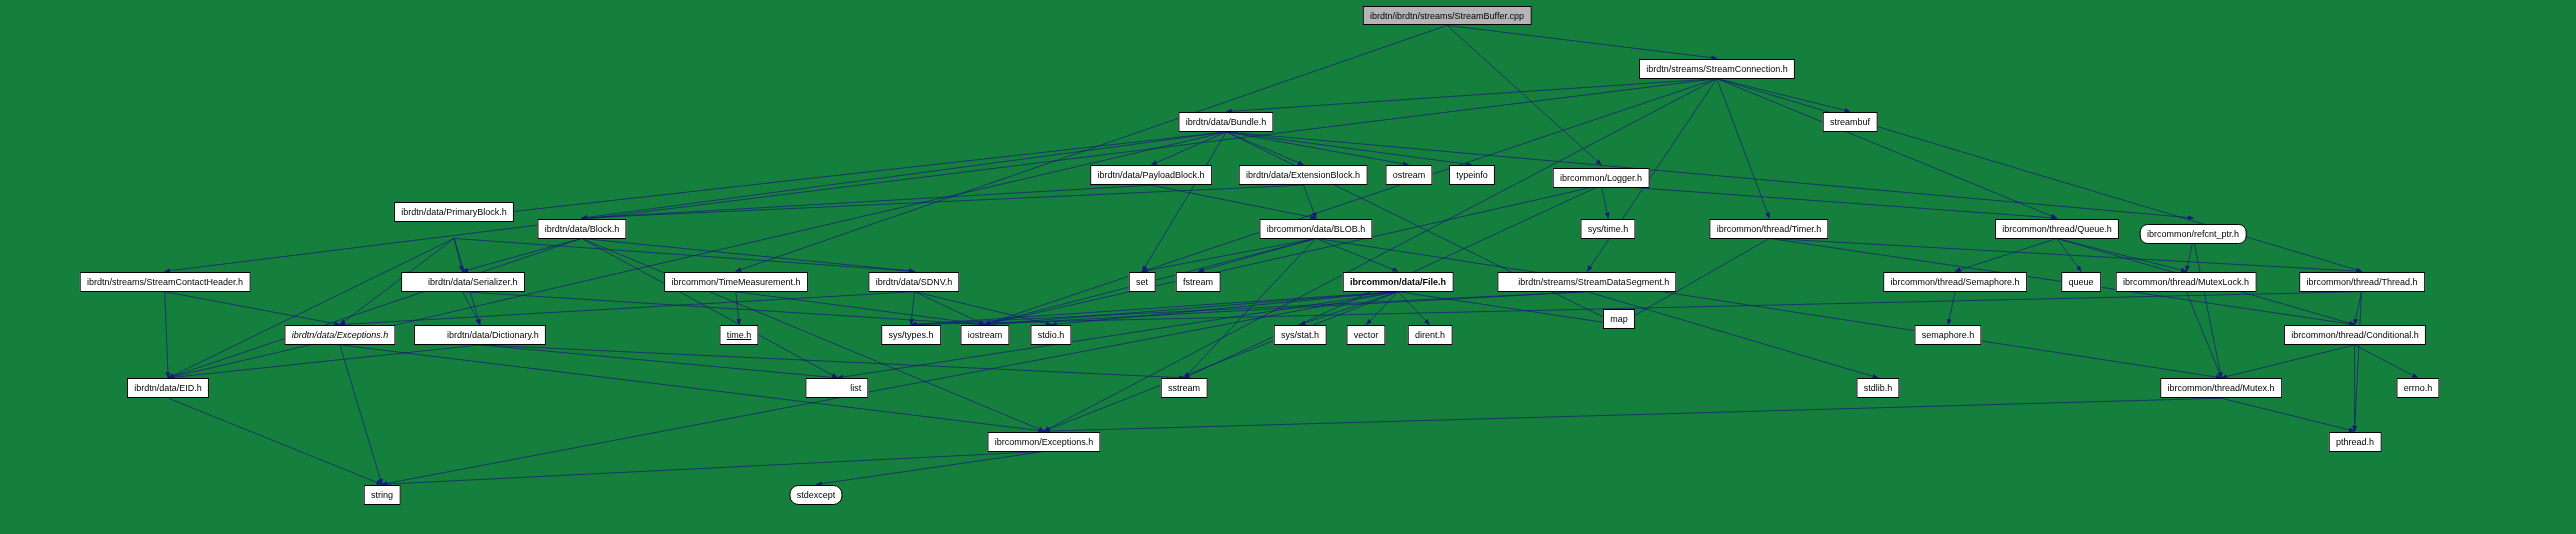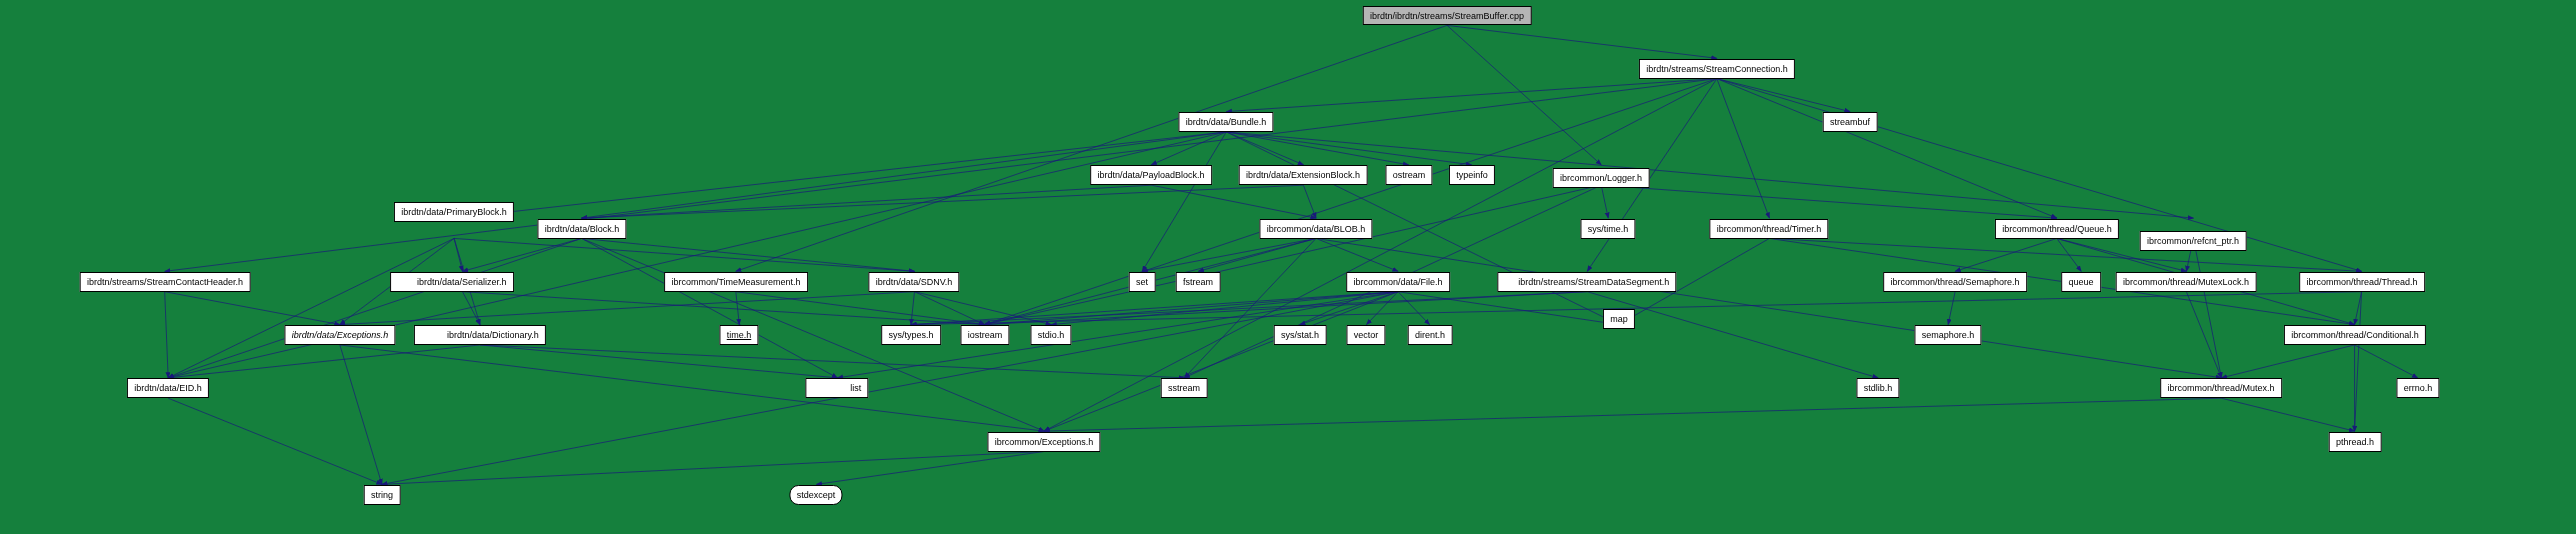--- a/index.html
+++ b/index.html
@@ -155,28 +155,28 @@
     <div class="node" style="left: 1303px; top: 165px;">ibrdtn/data/ExtensionBlock.h</div>
     <div class="node" style="left: 1409px; top: 165px;">ostream</div>
     <div class="node" style="left: 1472px; top: 165px;">typeinfo</div>
     <div class="node" style="left: 1601px; top: 168px;">ibrcommon/Logger.h</div>
     <div class="node" style="left: 454px; top: 202px;">ibrdtn/data/PrimaryBlock.h</div>
     <div class="node" style="left: 582px; top: 219px;">ibrdtn/data/Block.h</div>
     <div class="node" style="left: 1316px; top: 219px;">ibrcommon/data/BLOB.h</div>
     <div class="node" style="left: 1608px; top: 219px;">sys/time.h</div>
     <div class="node" style="left: 1769px; top: 219px;">ibrcommon/thread/Timer.h</div>
     <div class="node" style="left: 2057px; top: 219px;">ibrcommon/thread/Queue.h</div>
-    <div class="node" style="left: 2193px; top: 231px;">ibrcommon/refcnt_ptr.h</div>
+    <div class="node" style="left: 2193px; top: 224px; border-radius: 8px;">ibrcommon/refcnt_ptr.h</div>
     <div class="node" style="left: 165px; top: 272px;">ibrdtn/streams/StreamContactHeader.h</div>
-    <div class="node" style="left: 452px; top: 272px; padding-left: 26px;">ibrdtn/data/Serializer.h</div>
+    <div class="node" style="left: 463px; top: 272px; padding-left: 26px;">ibrdtn/data/Serializer.h</div>
     <div class="node" style="left: 736px; top: 272px;">ibrcommon/TimeMeasurement.h</div>
     <div class="node" style="left: 914px; top: 272px;">ibrdtn/data/SDNV.h</div>
     <div class="node" style="left: 1142px; top: 272px;">set</div>
     <div class="node" style="left: 1198px; top: 272px;">fstream</div>
-    <div class="node" style="left: 1398px; top: 272px;">ibrcommon/data/File.h</div>
+    <div class="node" style="left: 1398px; top: 272px; font-weight: bold;">ibrcommon/data/File.h</div>
     <div class="node" style="left: 1587px; top: 272px; padding-left: 20px;">ibrdtn/streams/StreamDataSegment.h</div>
     <div class="node" style="left: 1955px; top: 272px;">ibrcommon/thread/Semaphore.h</div>
     <div class="node" style="left: 2081px; top: 272px;">queue</div>
     <div class="node" style="left: 2186px; top: 272px;">ibrcommon/thread/MutexLock.h</div>
     <div class="node" style="left: 2362px; top: 272px;">ibrcommon/thread/Thread.h</div>
     <div class="node" style="left: 340px; top: 325px; font-style: italic;">ibrdtn/data/Exceptions.h</div>
     <div class="node" style="left: 480px; top: 325px; padding-left: 32px;">ibrdtn/data/Dictionary.h</div>
     <div class="node" style="left: 739px; top: 325px; text-decoration: underline;">time.h</div>
     <div class="node" style="left: 911px; top: 325px;">sys/types.h</div>
     <div class="node" style="left: 985px; top: 325px;">iostream</div>

